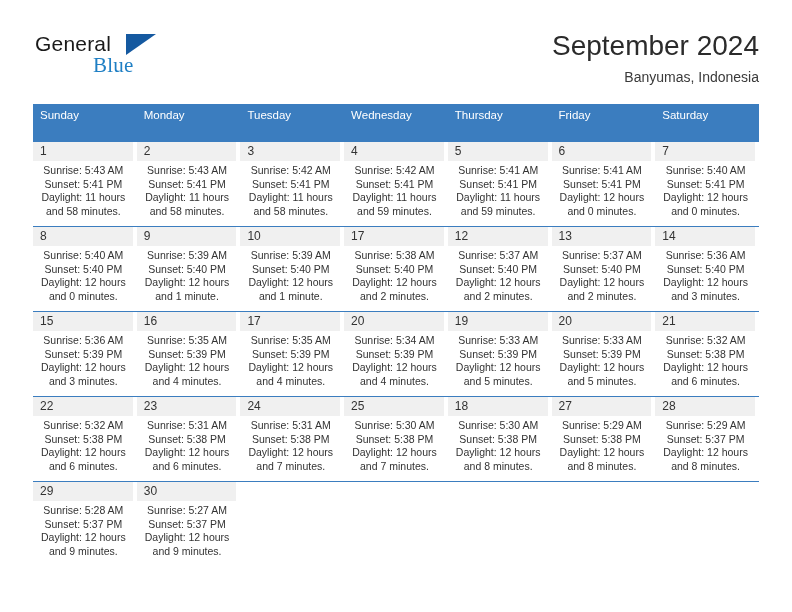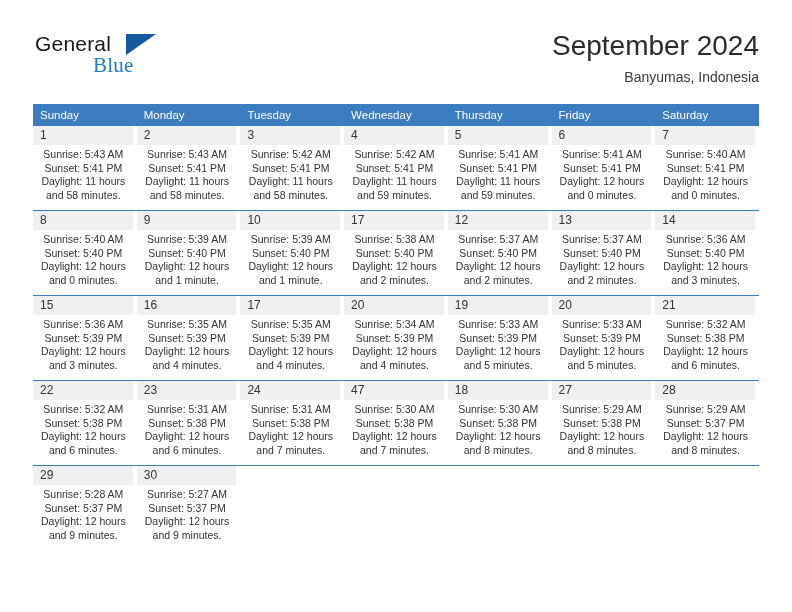--- a/index.html
+++ b/index.html
@@ -96,21 +96,21 @@
     width: 726px;
     border-collapse: collapse;
     table-layout: fixed;
   }
   table.cal th {
     background: #3b7dbf;
     color: #ffffff;
     font-size: 11.5px;
     font-weight: normal;
     text-align: left;
-    padding: 5px 0 5px 7px;
+    padding: 5px 0 21px 7px;
     height: 12px;
     border: none;
   }
   table.cal td {
     vertical-align: top;
     padding: 0;
     border: none;
     border-top: 1px solid #3b7dbf;
     height: 84px;
   }
@@ -451,21 +451,21 @@
                 <div class="details">
                   <div>Sunrise: 5:31 AM</div>
                   <div>Sunset: 5:38 PM</div>
                   <div>Daylight: 12 hours</div>
                   <div>and 7 minutes.</div>
                 </div>
               </div>
             </td>
           <td>
               <div class="cell">
-                <div class="daynum">47</div>
+                <div class="daynum">25</div>
                 <div class="details">
                   <div>Sunrise: 5:30 AM</div>
                   <div>Sunset: 5:38 PM</div>
                   <div>Daylight: 12 hours</div>
                   <div>and 7 minutes.</div>
                 </div>
               </div>
             </td>
           <td>
               <div class="cell">

